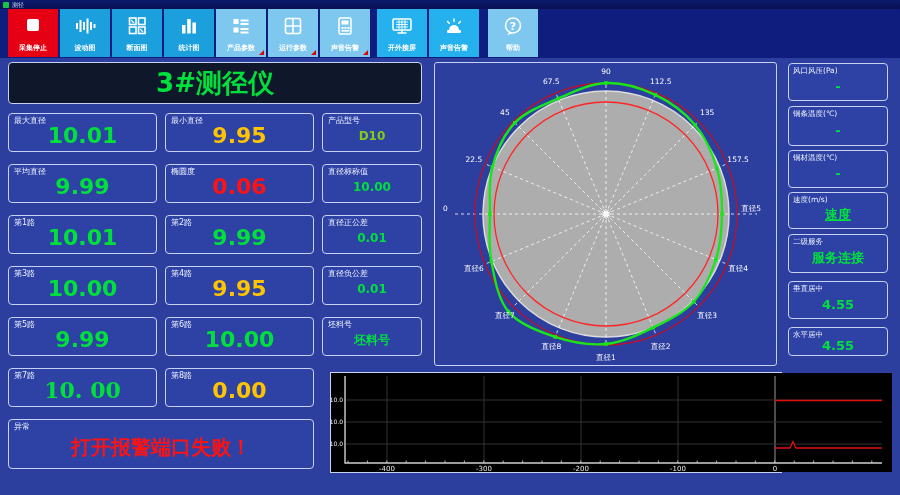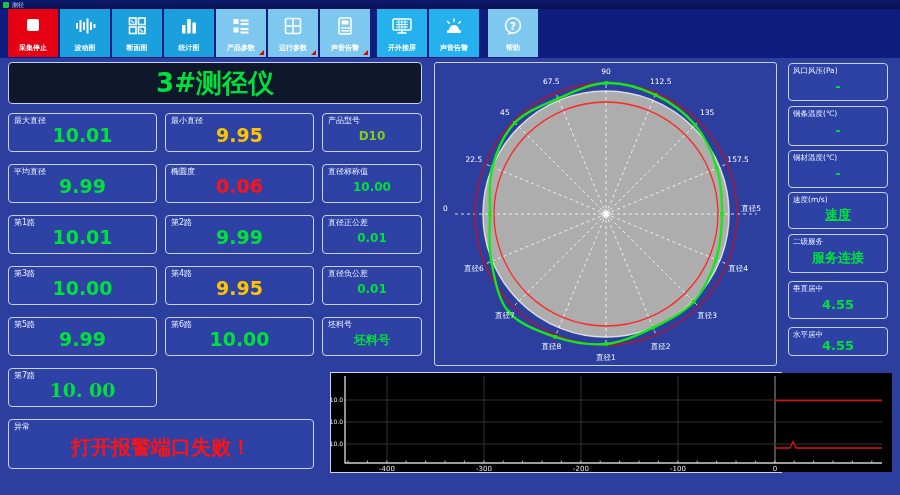--- a/index.html
+++ b/index.html
@@ -53,21 +53,21 @@
     border:1px solid #c7d2f2;border-radius:4px;background:#0f172a;
     display:flex;align-items:center;justify-content:center;
   }
   .titlebox .tv{font-size:26px;font-weight:bold;color:#00e03c;}
   .cell{
     border:1px solid #c7d2f2;border-radius:4px;background:#2e42a6;
     position:relative;display:flex;flex-direction:column;box-sizing:border-box;
   }
   .cell .cl{font-size:8px;color:#eef2ff;padding:3px 0 0 5px;line-height:8px;white-space:nowrap;}
   .cell .cv{flex:1;display:flex;align-items:center;justify-content:center;
-    font-size:19px;font-weight:bold;margin-top:-6px;}
+    font-size:22px;font-weight:bold;margin-top:-6px;}
   .cell.c3 .cv{font-size:12px;margin-top:-4px;}
   .cell.serifv .cv{font-family:"DejaVu Serif","Liberation Serif",serif;}
   .alarmbox{
     grid-column:1 / span 2;height:50px;
     border:1px solid #c7d2f2;border-radius:4px;background:#2e42a6;
     position:relative;display:flex;flex-direction:column;box-sizing:border-box;
   }
   .alarmbox .cl{font-size:8px;color:#eef2ff;padding:3px 0 0 5px;line-height:8px;}
   .alarmbox .cv{flex:1;display:flex;align-items:center;justify-content:center;
     font-size:20px;font-weight:bold;margin-top:-4px;}
@@ -301,20 +301,24 @@
     <span class="cv" style="color: rgb(0, 224, 60);">10.00</span>
   </div>
   <div class="cell c3">
     <span class="cl">坯料号</span>
     <span class="cv" style="color: rgb(0, 224, 60);">坯料号</span>
   </div>
 
   <div class="cell serifv">
     <span class="cl">第7路</span>
     <span class="cv" style="color: rgb(0, 224, 60);">10. 00</span>
+  </div>
+  <div class="cell">
+    <span class="cl">第8路</span>
+    <span class="cv" style="color: rgb(255, 196, 0);">0.00</span>
   </div>
   <div></div>
 
   <div class="alarmbox">
     <span class="cl">异常</span>
     <span class="cv" style="color: rgb(255, 18, 18);">打开报警端口失败！</span>
   </div>
 </div>
 
 <div class="polar-panel">

